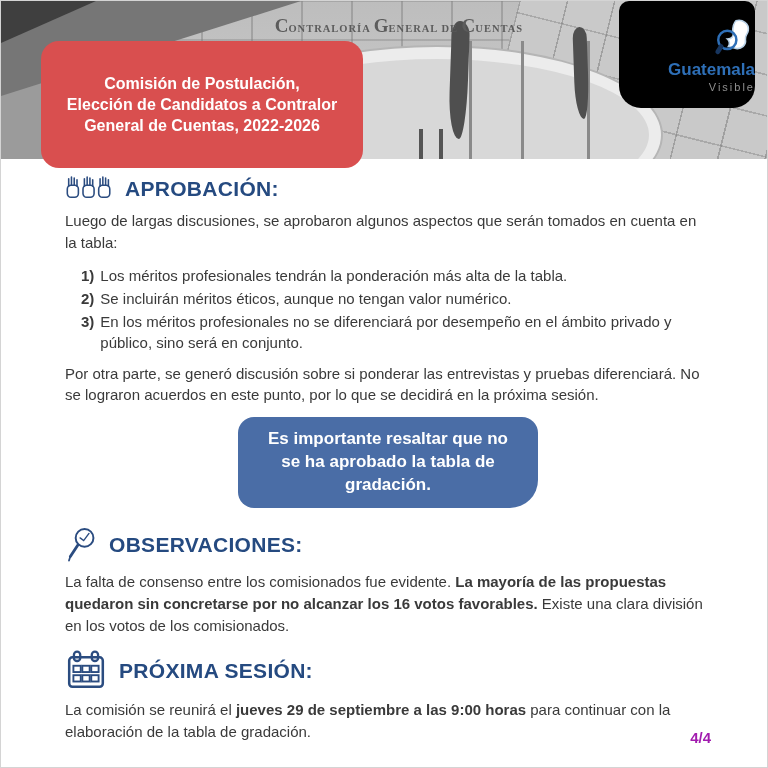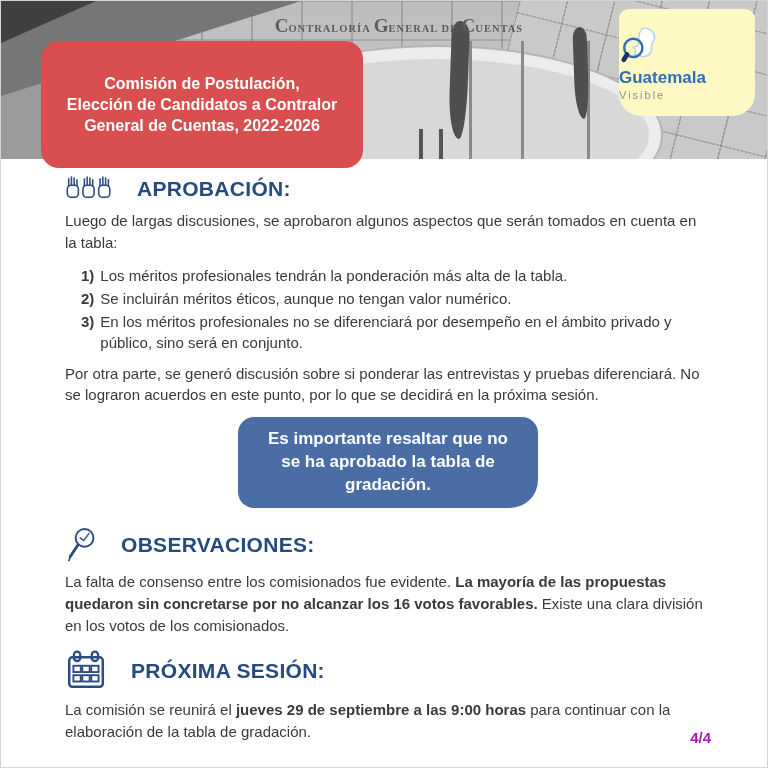--- a/index.html
+++ b/index.html
@@ -56,30 +56,30 @@
     position:absolute; left:40px; top:40px; width:322px; height:127px;
     background:#d94f4f; border-radius:18px; z-index:3;
     display:flex; flex-direction:column; justify-content:center; align-items:center;
     text-align:center; color:#fff; padding:8px 14px; gap:3px;
   }
   .title-l1 { font-size:16px; font-weight:bold; }
   .title-l2, .title-l3 { font-size:16px; font-weight:bold; }
 
   
   .logo-card {
-    position:absolute; right:12px; top:8px; width:136px; height:107px;
-    background:#fef9c3; border-radius:10px 10px 22px 22px; z-index:4;
-    display:flex; flex-direction:column; align-items:flex-start; justify-content:center;
+    position:absolute; right:12px; top:0; width:136px; height:107px;
+    background:#000000; border-radius:10px 10px 22px 22px; z-index:4;
+    display:flex; flex-direction:column; align-items:flex-end; justify-content:center;
   }
   .logo-title { color:#2e6fb7; font-weight:bold; font-size:17px; line-height:1; margin-top:2px; }
   .logo-sub { color:#8f8f8f; font-size:11px; letter-spacing:2px; margin-top:3px; }
 
   
   .content { padding:0 56px 0 64px; }
-  .sec-head { display:flex; align-items:center; gap:24px; }
+  .sec-head { display:flex; align-items:center; gap:12px; }
   .sec-head h2 { color:#254a80; font-size:21px; letter-spacing:.3px; }
   .sec-aprobacion .sec-head { margin-top:14px; }
   .sec-observaciones .sec-head { margin-top:18px; }
   .sec-proxima .sec-head { margin-top:14px; }
   p { font-size:15px; line-height:1.45; }
   .intro { margin-top:5px; }
   .list { margin:11px 0 0 16px; }
   .list-item { display:flex; gap:6px; font-size:15px; line-height:1.42; margin-bottom:2px; }
   .item-num { font-weight:bold; flex:0 0 auto; }
   .para2 { margin-top:9px; }

